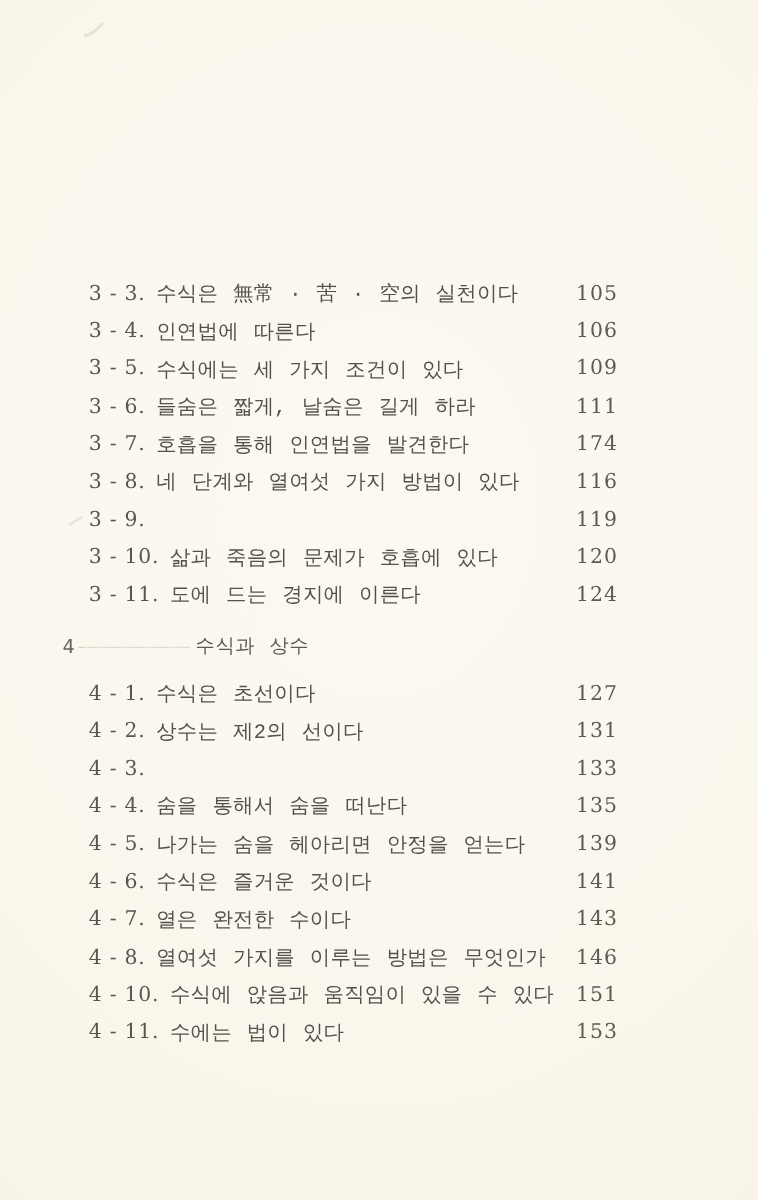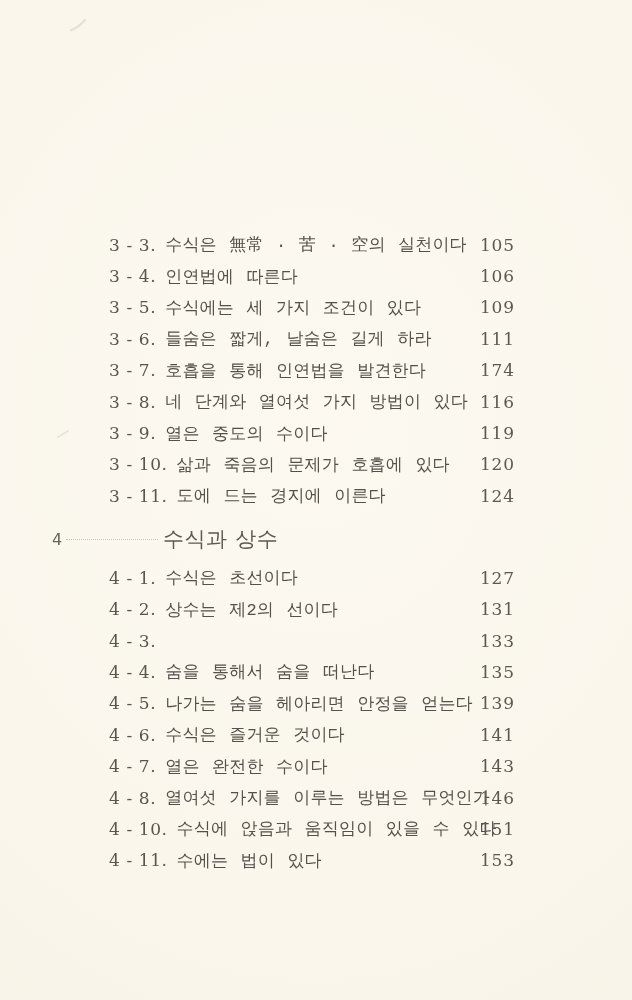--- a/index.html
+++ b/index.html
@@ -28,21 +28,21 @@
     position: absolute;
     left: 0;
     top: 229px;
     width: 632px;
   }
   .toc-row {
     position: relative;
     height: 31.4px;
     display: flex;
     align-items: center;
-    padding-left: 109px;
+    padding-left: 74px;
     box-sizing: border-box;
     font-size: 17px;
   }
   .entry-label {
     margin-right: 9px;
     letter-spacing: 0.6px;
     white-space: nowrap;
     color: #5a554e;
   }
   .entry-title {
@@ -80,22 +80,22 @@
     left: 66px;
     width: 92px;
     top: 50%;
     border-top: 1px dotted rgba(165, 155, 132, 0.55);
   }
   .chap-title {
     position: absolute;
     left: 163px;
     top: 50%;
     transform: translateY(-50%);
-    font-family: Liberation Serif, serif;
-    font-size: 21px;
+    font-family: Liberation Mono, monospace;
+    font-size: 16px;
     letter-spacing: 0.5px;
     word-spacing: 2px;
     color: #5e5952;
     white-space: nowrap;
   }
 </style>
 </head>
 <body>
 
 <div class="page">
@@ -133,21 +133,20 @@
     <span class="entry-title">호흡을 통해 인연법을 발견한다</span>
     <span class="entry-page">174</span>
   </div>
         <div class="toc-row">
     <span class="entry-label">3 - 8.</span>
     <span class="entry-title">네 단계와 열여섯 가지 방법이 있다</span>
     <span class="entry-page">116</span>
   </div>
         <div class="toc-row">
     <span class="entry-label">3 - 9.</span>
-    <span class="entry-title">열은 중도의 수이다</span>
     <span class="entry-page">119</span>
   </div>
         <div class="toc-row">
     <span class="entry-label">3 - 10.</span>
     <span class="entry-title">삶과 죽음의 문제가 호흡에 있다</span>
     <span class="entry-page">120</span>
   </div>
         <div class="toc-row">
     <span class="entry-label">3 - 11.</span>
     <span class="entry-title">도에 드는 경지에 이른다</span>

